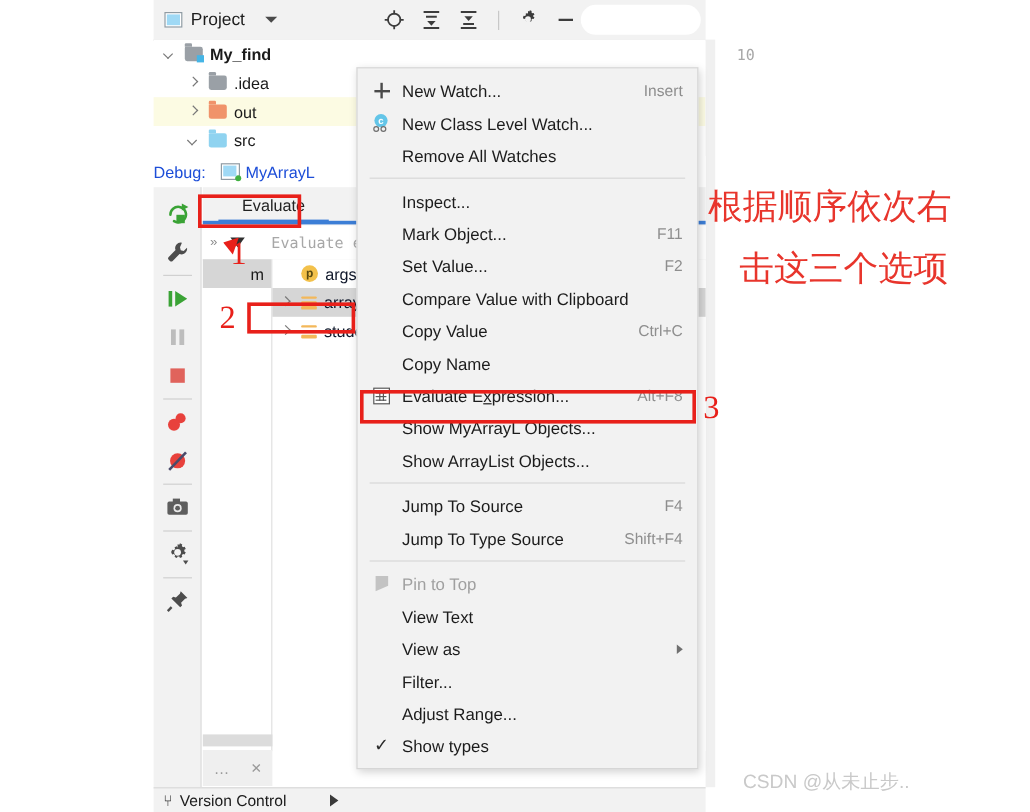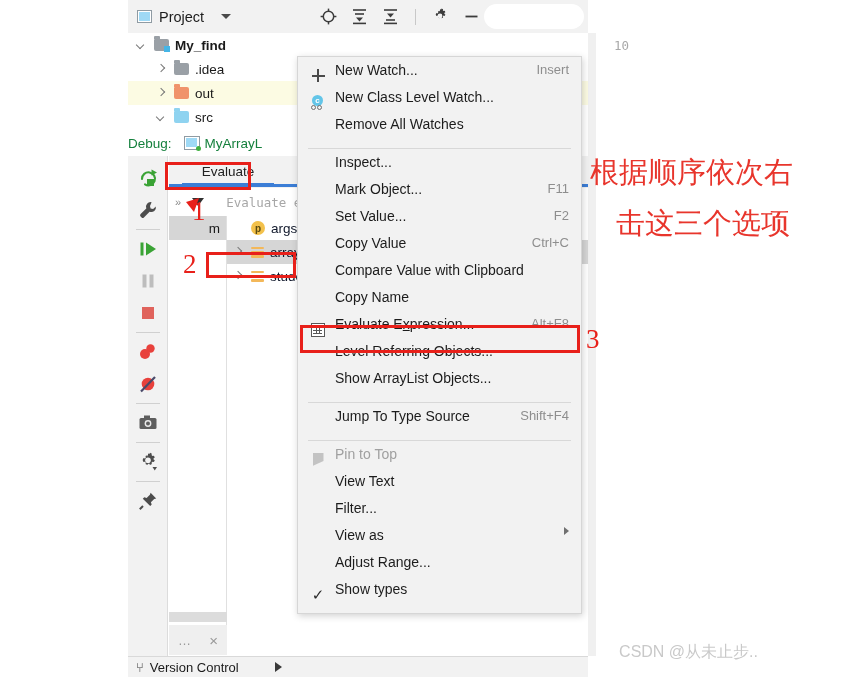--- a/index.html
+++ b/index.html
@@ -172,21 +172,21 @@
   .debug-head {
     position: absolute;
     left: 0; top: 130px;
     width: 460px;
     height: 26px;
     display: flex;
     align-items: center;
     background: #ffffff;
     font-size: 13.5px;
   }
-  .debug-head .lbl { color: #15803d; }
+  .debug-head .lbl { color: #1d4ed8; }
   .dbg-cfg-icon {
     width: 14px; height: 12px;
     border: 1px solid #8f9ba3;
     background: #fff;
     position: relative;
     margin: 0 5px 0 12px;
   }
   .dbg-cfg-icon::after {
     content: "";
     position: absolute;
@@ -441,20 +441,21 @@
     background: #f2f2f2;
     border: 1px solid #d6d6d6;
     box-shadow: 1px 2px 7px rgba(0,0,0,0.18);
     padding: 5px 0 5px 0;
     box-sizing: border-box;
     z-index: 40;
   }
   .mi {
     height: 27px;
     display: flex;
+    align-items: center;
     position: relative;
     padding-left: 11px;
     padding-right: 12px;
     font-size: 14px;
     color: #1c1c1c;
     box-sizing: border-box;
   }
   .mi .mi-ico {
     width: 18px;
     flex: 0 0 18px;
@@ -858,75 +859,80 @@
       <span class="mi-label">Mark Object...</span>
       <span class="mi-acc">F11</span>
     </div>
     <div class="mi">
       <span class="mi-ico empty"></span>
       <span class="mi-label">Set Value...</span>
       <span class="mi-acc">F2</span>
     </div>
     <div class="mi">
       <span class="mi-ico empty"></span>
+      <span class="mi-label">Compare Value with Clipboard</span>
+    </div>
+    <div class="mi">
+      <span class="mi-ico empty"></span>
       <span class="mi-label">Copy Value</span>
       <span class="mi-acc">Ctrl+C</span>
-    </div>
-    <div class="mi">
-      <span class="mi-ico empty"></span>
-      <span class="mi-label">Compare Value with Clipboard</span>
     </div>
     <div class="mi">
       <span class="mi-ico empty"></span>
       <span class="mi-label">Copy Name</span>
     </div>
     <div class="mi">
       <span class="mi-ico">
           <span class="ico-calc"></span>
         </span>
       <span class="mi-label">Evaluate E<span class="underline-x">x</span>pression...</span>
       <span class="mi-acc">Alt+F8</span>
     </div>
     <div class="mi">
       <span class="mi-ico empty"></span>
-      <span class="mi-label">Level Referring Objects...</span>
+      <span class="mi-label">Show MyArrayL Objects...</span>
     </div>
     <div class="mi">
       <span class="mi-ico empty"></span>
       <span class="mi-label">Show ArrayList Objects...</span>
     </div>
 
     <div class="mi-sep"></div>
 
+    <div class="mi">
+      <span class="mi-ico empty"></span>
+      <span class="mi-label">Jump To Source</span>
+      <span class="mi-acc">F4</span>
+    </div>
     <div class="mi">
       <span class="mi-ico empty"></span>
       <span class="mi-label">Jump To Type Source</span>
       <span class="mi-acc">Shift+F4</span>
     </div>
 
     <div class="mi-sep"></div>
 
     <div class="mi disabled">
       <span class="mi-ico">
           <span class="ico-pin"></span>
         </span>
       <span class="mi-label">Pin to Top</span>
     </div>
     <div class="mi">
       <span class="mi-ico empty"></span>
       <span class="mi-label">View Text</span>
     </div>
     <div class="mi">
       <span class="mi-ico empty"></span>
-      <span class="mi-label">Filter...</span>
-    </div>
-    <div class="mi">
-      <span class="mi-ico empty"></span>
       <span class="mi-label">View as</span>
       <span class="submenu-arrow"></span>
+    </div>
+    <div class="mi">
+      <span class="mi-ico empty"></span>
+      <span class="mi-label">Filter...</span>
     </div>
     <div class="mi">
       <span class="mi-ico empty"></span>
       <span class="mi-label">Adjust Range...</span>
     </div>
     <div class="mi">
       <span class="mi-ico">
           <span class="ico-check">✓</span>
         </span>
       <span class="mi-label">Show types</span>

